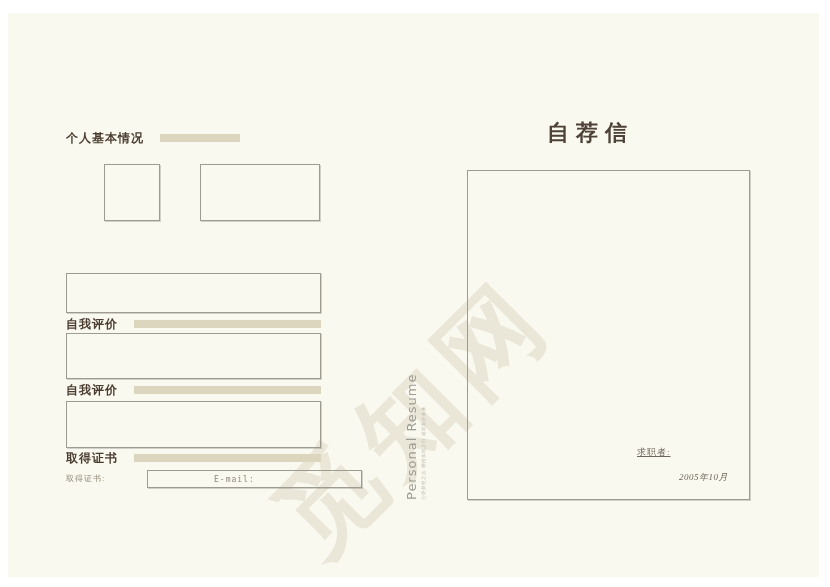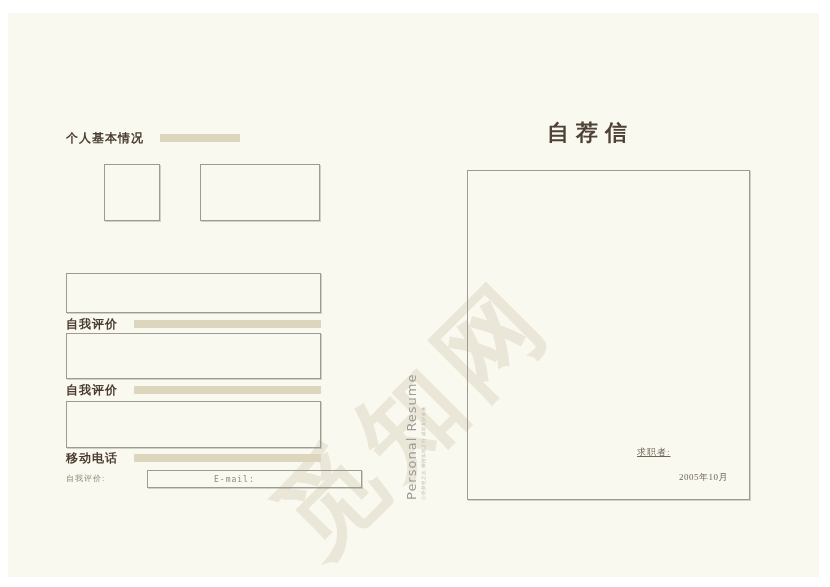--- a/index.html
+++ b/index.html
@@ -65,21 +65,21 @@
   .letter-title{
     position:absolute;left:441px;top:105px;width:283px;text-align:center;
     font-size:22px;font-weight:bold;color:#4E4238;letter-spacing:7px;z-index:2;
   }
   .applicant{
     position:absolute;left:629px;top:433px;font-size:9px;color:#6E655A;
     letter-spacing:1px;z-index:3;text-decoration:underline;
   }
   .letter-date{
     position:absolute;left:671px;top:458px;font-size:9px;color:#6E655A;
-    letter-spacing:.5px;z-index:3;
+    letter-spacing:.5px;z-index:3;font-style:italic;
   }
 </style>
 </head>
 <body>
 
 <div class="page">
 
   <div class="watermark">觅知网</div>
 
   <div class="sec" style="top:118px">
@@ -97,24 +97,24 @@
   </div>
   <div class="ph cert-box"></div>
 
   <div class="sec" style="top:370px">
     <span class="t">自我评价</span>
     <span class="bar"></span>
   </div>
   <div class="ph self-box"></div>
 
   <div class="sec" style="top:438px">
-    <span class="t">移动电话</span>
+    <span class="t">取得证书</span>
     <span class="bar"></span>
   </div>
-  <div class="contact-label">自我评价:</div>
+  <div class="contact-label">取得证书:</div>
   <div class="ph contact-box">
     <span class="email-label">E-mail:</span>
   </div>
 
   <div class="spine">
     <span class="main">Personal Resume</span>
     <span class="tag">心怀梦想之志 脚踏实地之行 成就美好未来</span>
   </div>
 
   <div class="letter-title">自荐信</div>

